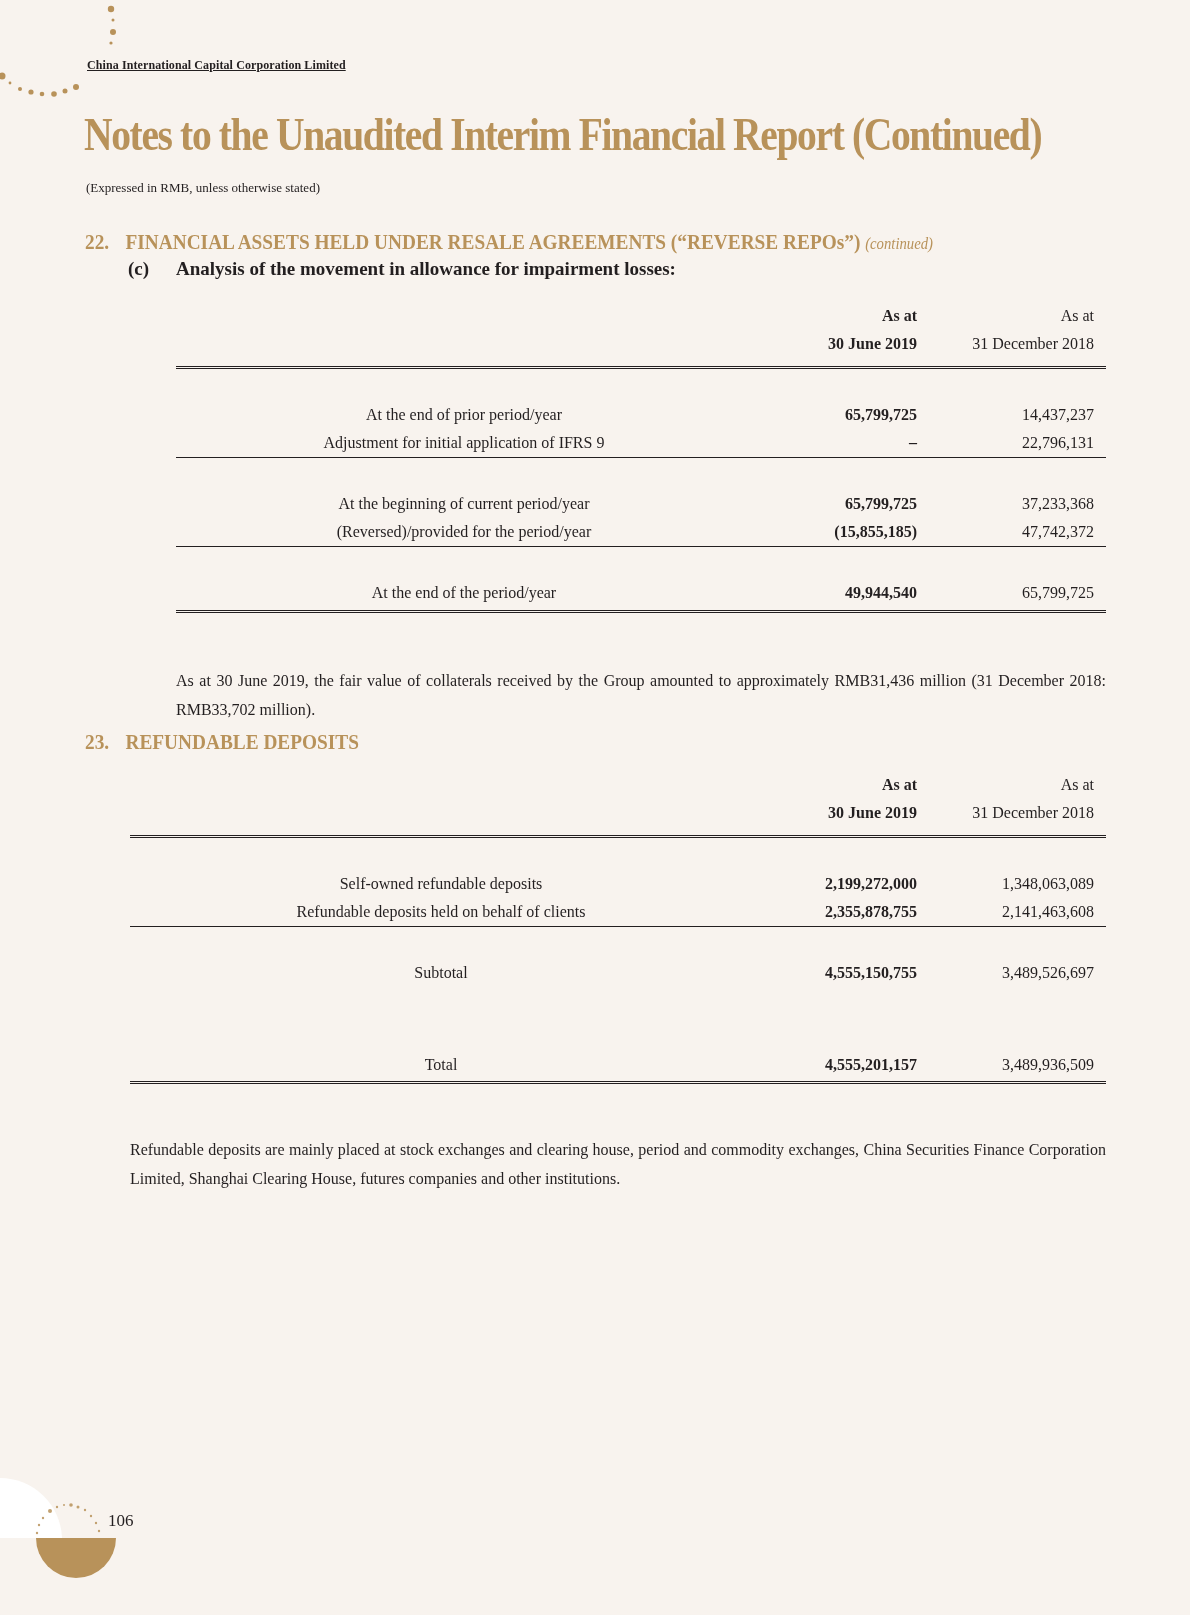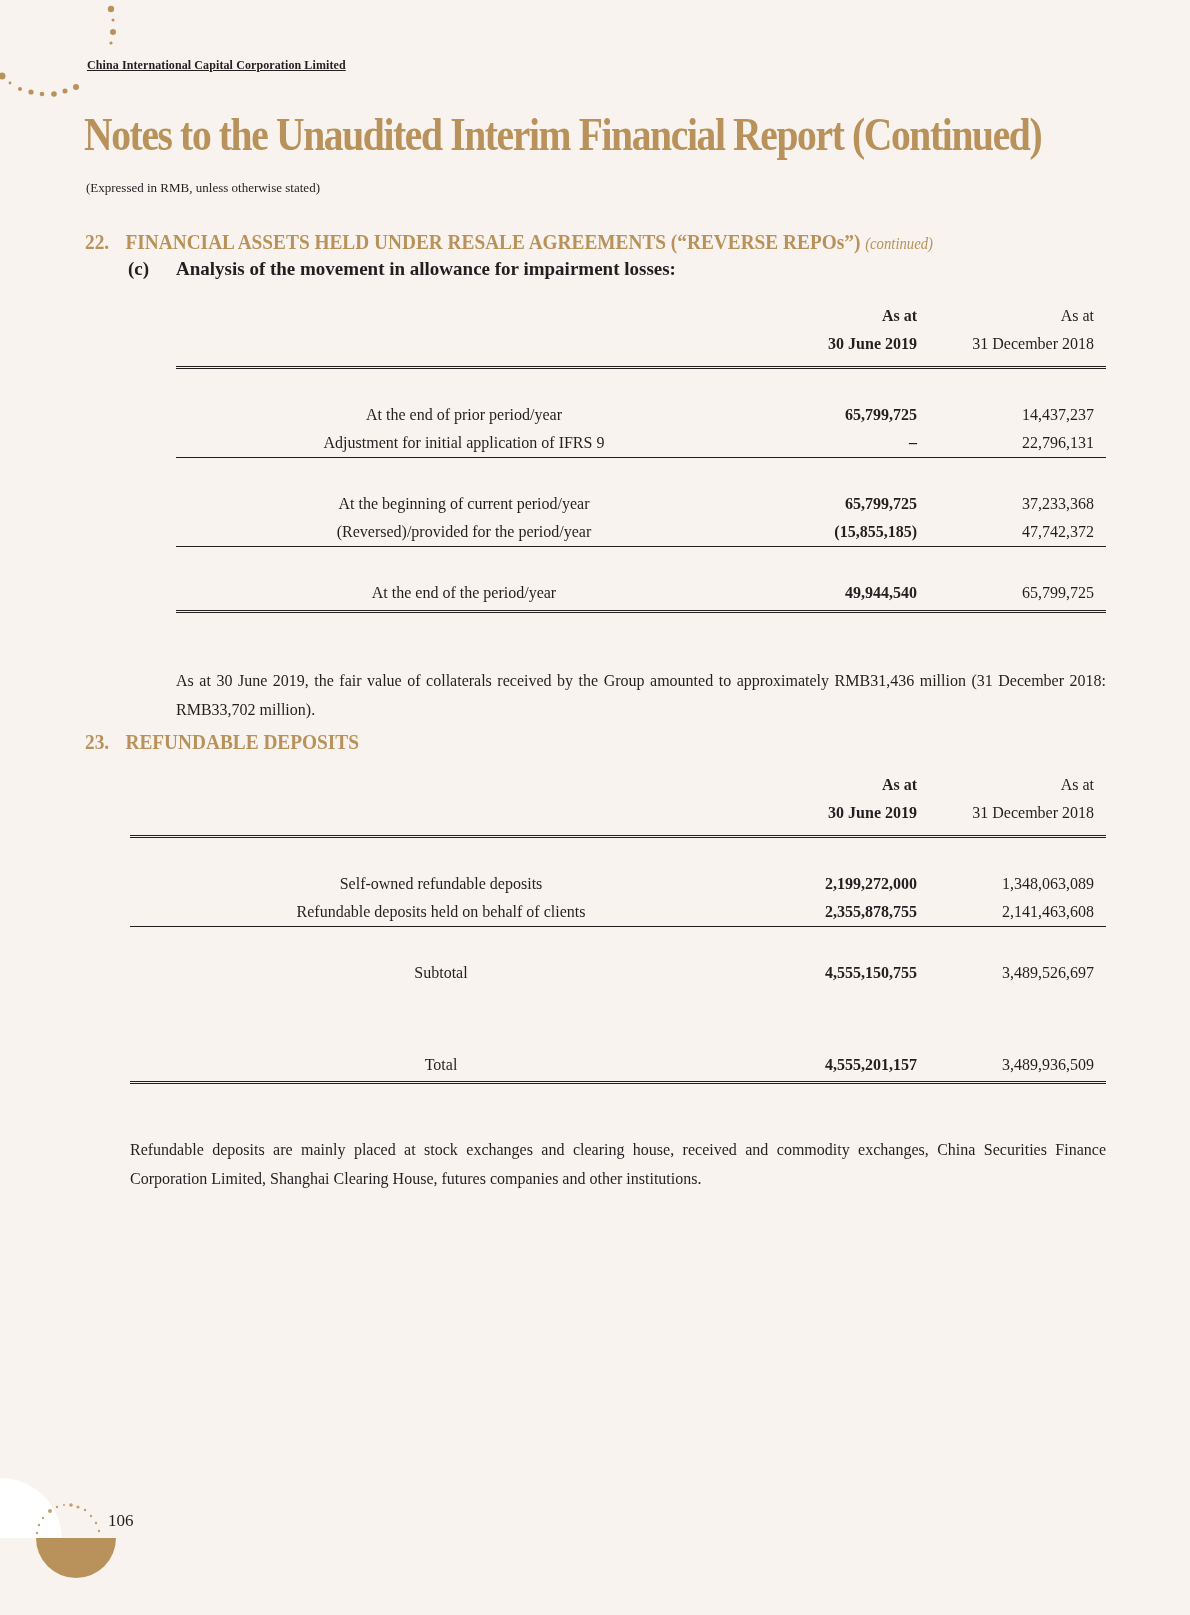--- a/index.html
+++ b/index.html
@@ -217,21 +217,21 @@
     <td class="c2">3,489,936,509</td>
   </tr>
   <tr class="double-rule">
         <td style="height:2px"></td>
         <td class="c1" style="height:2px"></td>
         <td class="c2" style="height:2px"></td>
       </tr>
 </tbody>
   </table>
 
-<div class="abs para" style="left:130px;top:1135px;width:976px;">Refundable deposits are mainly placed at stock exchanges and clearing house, received and commodity exchanges, China Securities Finance Corporation Limited, Shanghai Clearing House, futures companies and other institutions.</div>
+<div class="abs para" style="left:130px;top:1135px;width:976px;">Refundable deposits are mainly placed at stock exchanges and clearing house, period and commodity exchanges, China Securities Finance Corporation Limited, Shanghai Clearing House, futures companies and other institutions.</div>
 
 <div class="abs deco-bottom" style="left:0;top:1470px;">
   <svg width="130" height="145" viewBox="0 0 130 145">
     <path d="M0 8 A 62 62 0 0 1 62 68 L 0 68 Z" fill="#ffffff"></path>
     <path d="M36 68 L 116 68 A 40 40 0 0 1 36 68 Z" fill="#b8925a"></path>
     <g fill="#b8925a" opacity="0.85">
       <circle cx="37" cy="63" r="1.2"></circle>
       <circle cx="39" cy="55" r="1.2"></circle>
       <circle cx="43" cy="48" r="1.2"></circle>
       <circle cx="50" cy="41" r="2"></circle>

